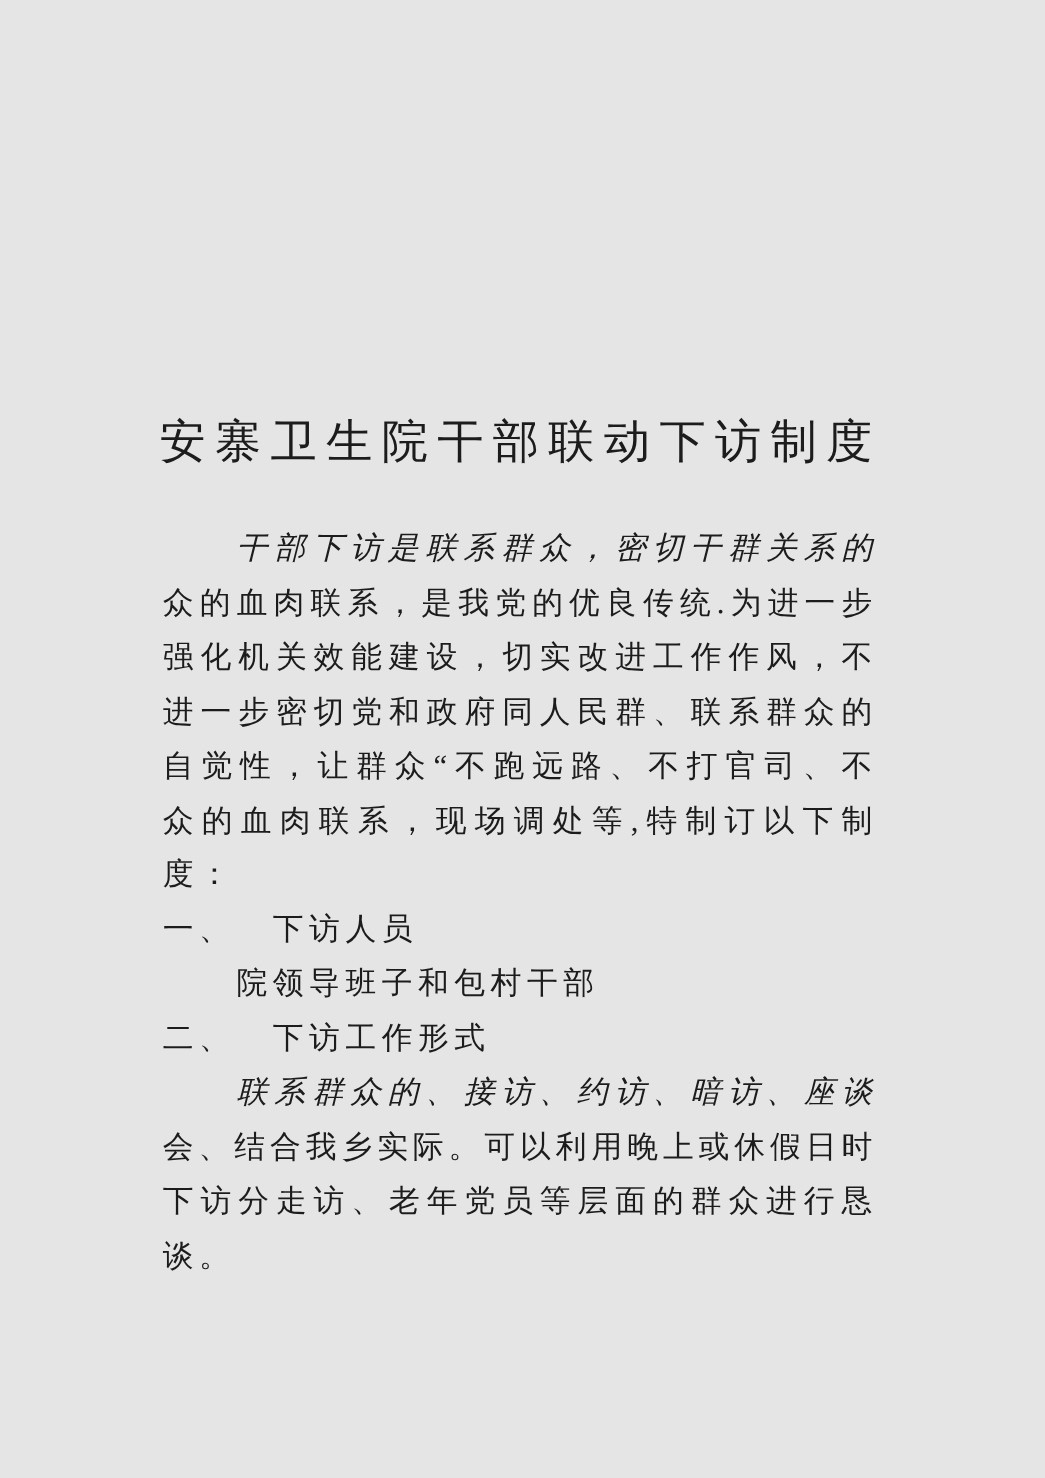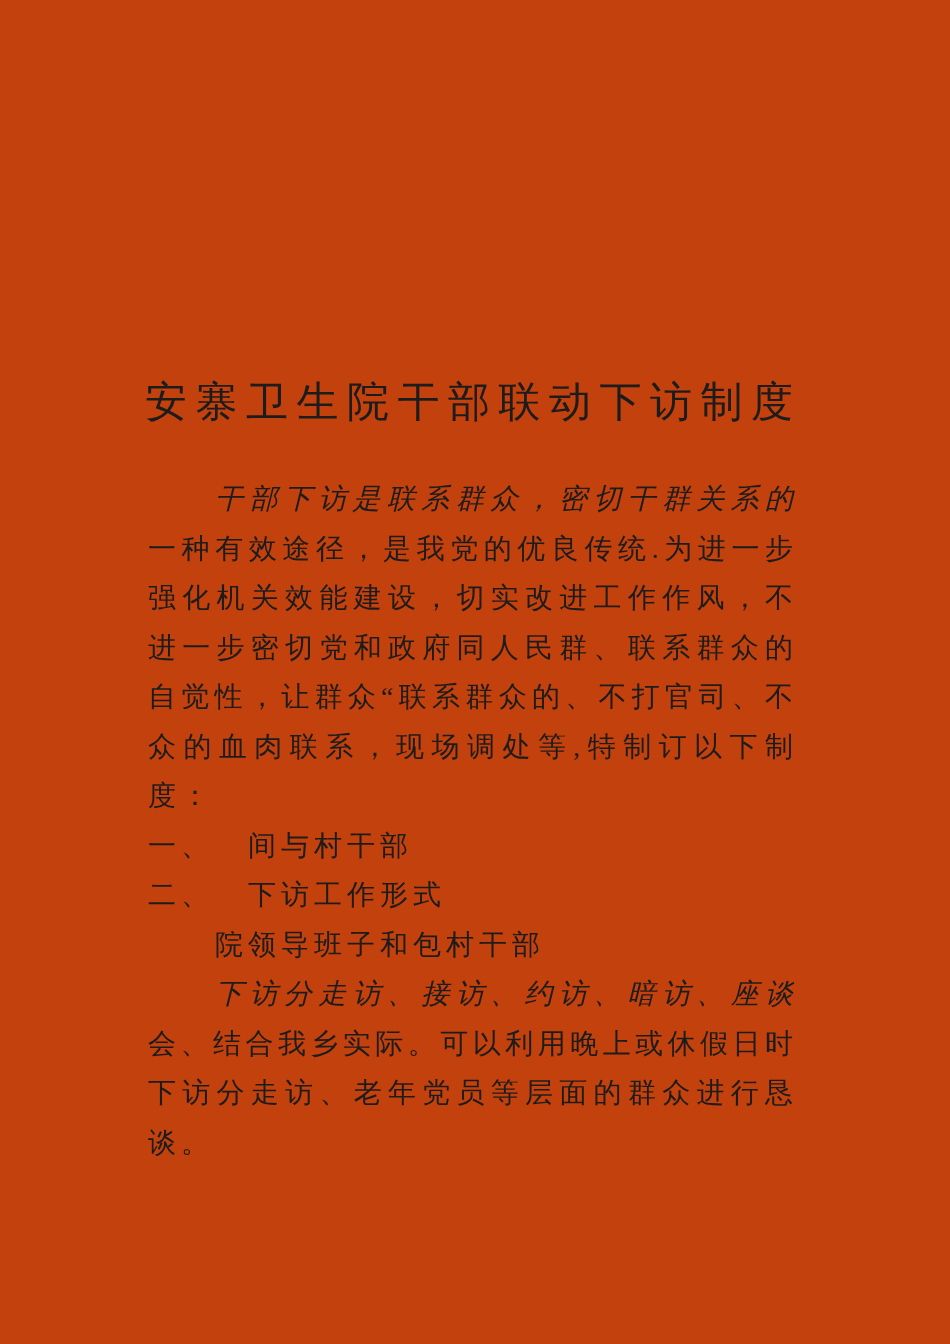--- a/index.html
+++ b/index.html
@@ -11,21 +11,21 @@
     height: 1344px;
     position: relative;
     background: #ffffff;
     font-family: "Liberation Serif", "DejaVu Serif", serif;
     color: #1c1c1c;
     overflow: hidden;
   }
   .doc-page {
     position: absolute;
     inset: 0;
-    background: #c2410c;
+    background: #e5e5e5;
   }
   .doc-title {
     position: absolute;
     top: 374px;
     left: 145px;
     width: 648px;
     height: 56px;
     line-height: 56px;
     font-size: 42px;
     font-weight: normal;
@@ -71,34 +71,34 @@
 </head>
 <body>
 
 <div class="doc-page">
 
   <h1 class="doc-title">安寨卫生院干部联动下访制度</h1>
 
   <div class="doc-body">
 
     <div class="line indent justify">干部下访是联系群众，密切干群关系的</div>
-    <div class="line justify">一种有效途径，是我党的优良传统.为进一步</div>
+    <div class="line justify">众的血肉联系，是我党的优良传统.为进一步</div>
     <div class="line justify">强化机关效能建设，切实改进工作作风，不</div>
     <div class="line justify">进一步密切党和政府同人民群、联系群众的</div>
-    <div class="line justify">自觉性，让群众“联系群众的、不打官司、不</div>
+    <div class="line justify">自觉性，让群众“不跑远路、不打官司、不</div>
     <div class="line justify">众的血肉联系，现场调处等,特制订以下制</div>
     <div class="line">度：</div>
 
     <div class="line">
-      <span class="heading-label">一、</span><span>间与村干部</span>
+      <span class="heading-label">一、</span><span>下访人员</span>
     </div>
+    <div class="line indent">院领导班子和包村干部</div>
+
     <div class="line">
       <span class="heading-label">二、</span><span>下访工作形式</span>
     </div>
-
-    <div class="line indent">院领导班子和包村干部</div>
-    <div class="line indent justify">下访分走访、接访、约访、暗访、座谈</div>
+    <div class="line indent justify">联系群众的、接访、约访、暗访、座谈</div>
     <div class="line justify">会、结合我乡实际。可以利用晚上或休假日时</div>
     <div class="line justify">下访分走访、老年党员等层面的群众进行恳</div>
     <div class="line">谈。</div>
 
   </div>
 </div>
 
 </body></html>

